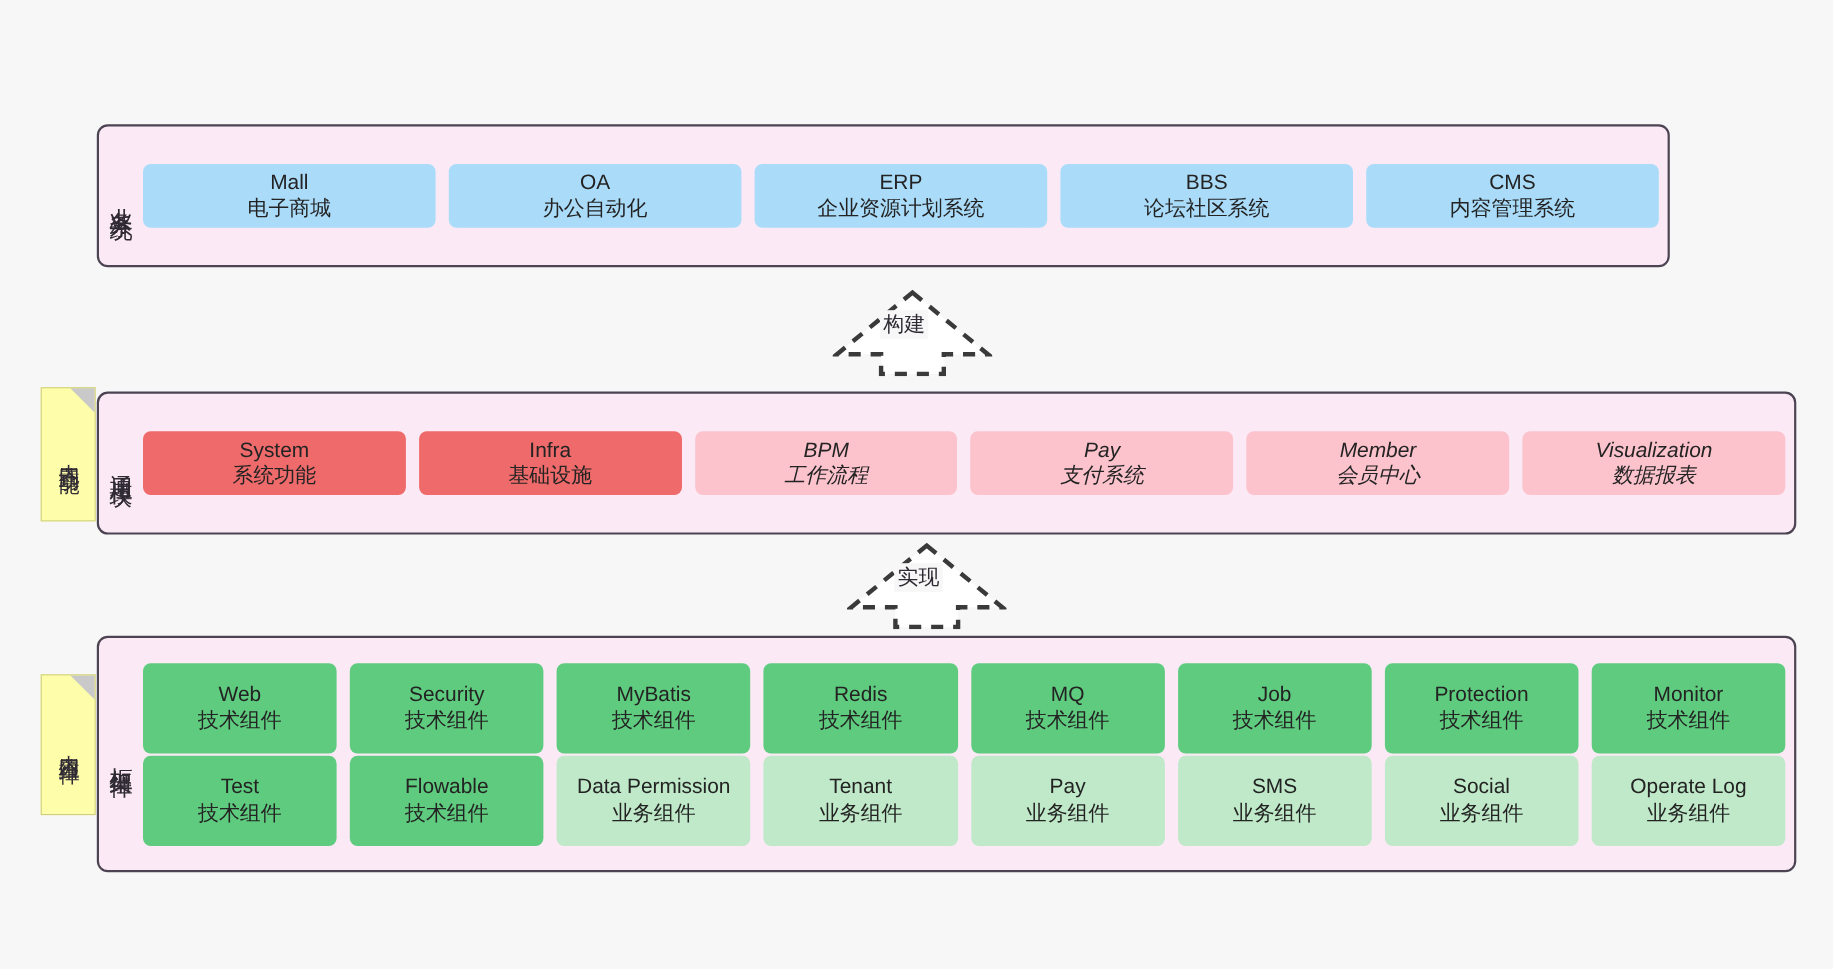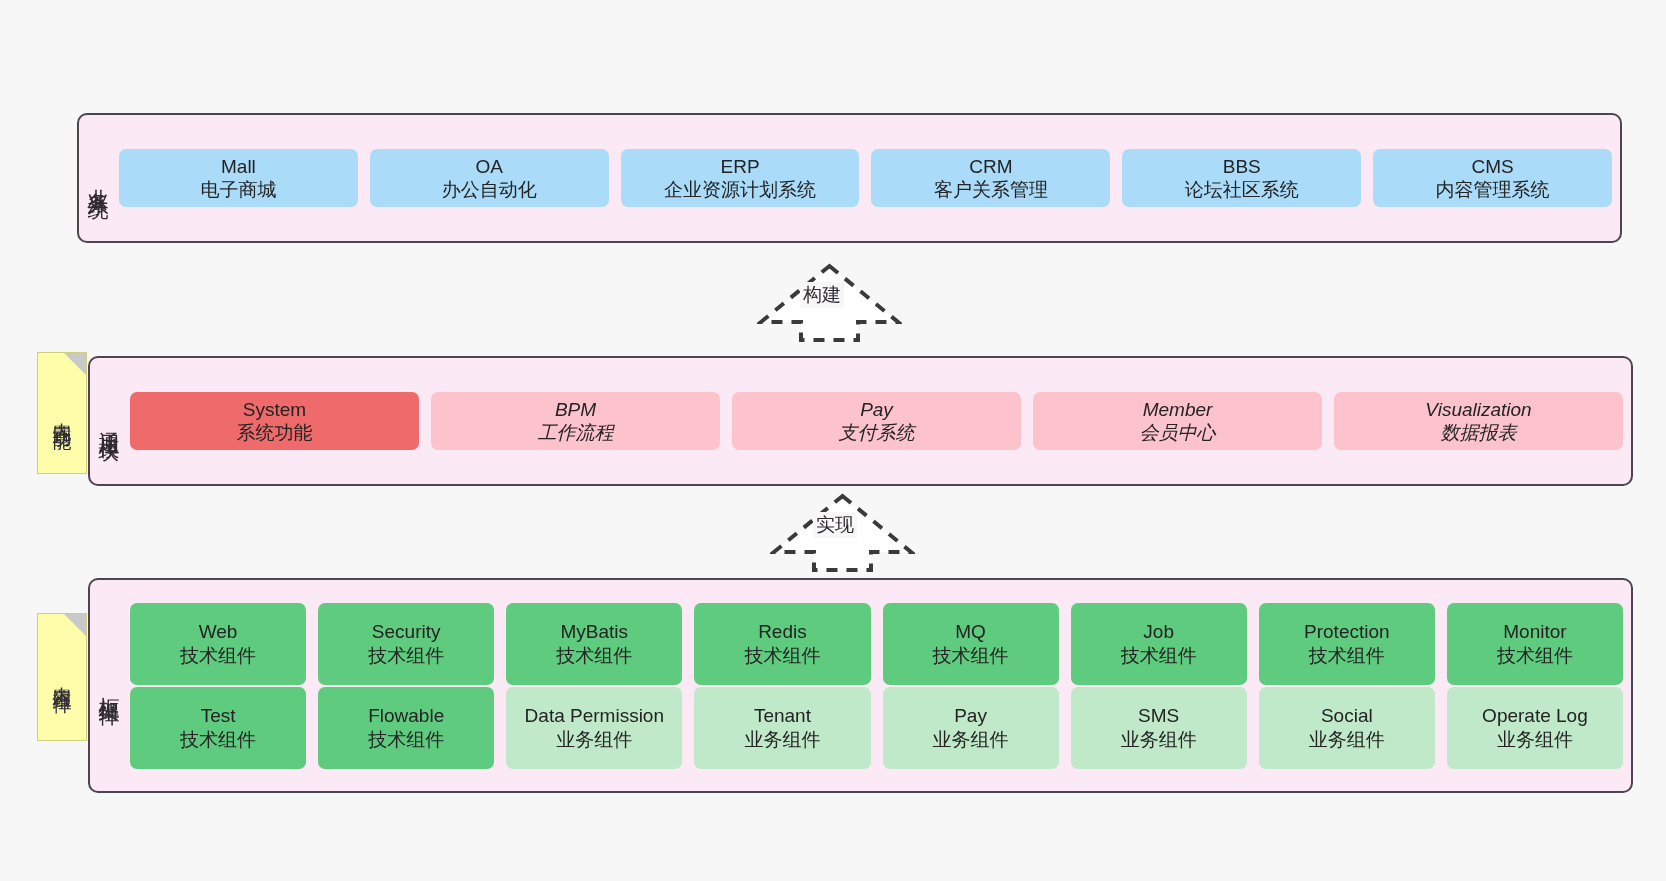--- a/index.html
+++ b/index.html
@@ -120,39 +120,35 @@
     padding: 0 3px;
     white-space: nowrap;
     user-select: none;
   }
 </style>
 </head>
 <body>
 
 <div id="canvas">
 
-  <div class="layer" id="layer-business" style="left:77px; top:113px; width:1545px; height:130px;">
+  <div class="layer" id="layer-business" style="left:88px; top:113px; width:1430px; height:130px;">
     <div class="layer-title">业务系统</div>
     <div class="layer-body">
       <div class="row">
         <div class="cell blue">
           <span class="en">Mall</span>
           <span class="cn">电子商城</span>
         </div>
         <div class="cell blue">
           <span class="en">OA</span>
           <span class="cn">办公自动化</span>
         </div>
         <div class="cell blue">
           <span class="en">ERP</span>
           <span class="cn">企业资源计划系统</span>
-        </div>
-        <div class="cell blue">
-          <span class="en">CRM</span>
-          <span class="cn">客户关系管理</span>
         </div>
         <div class="cell blue">
           <span class="en">BBS</span>
           <span class="cn">论坛社区系统</span>
         </div>
         <div class="cell blue">
           <span class="en">CMS</span>
           <span class="cn">内容管理系统</span>
         </div>
       </div>
@@ -172,20 +168,24 @@
   </div>
 
   <div class="layer" id="layer-common" style="left:88px; top:356px; width:1545px; height:130px;">
     <div class="layer-title">通用模块</div>
     <div class="layer-body">
       <div class="row">
         <div class="cell redhi">
           <span class="en">System</span>
           <span class="cn">系统功能</span>
         </div>
+        <div class="cell redhi">
+          <span class="en">Infra</span>
+          <span class="cn">基础设施</span>
+        </div>
         <div class="cell redlo">
           <span class="en">BPM</span>
           <span class="cn">工作流程</span>
         </div>
         <div class="cell redlo">
           <span class="en">Pay</span>
           <span class="cn">支付系统</span>
         </div>
         <div class="cell redlo">
           <span class="en">Member</span>

